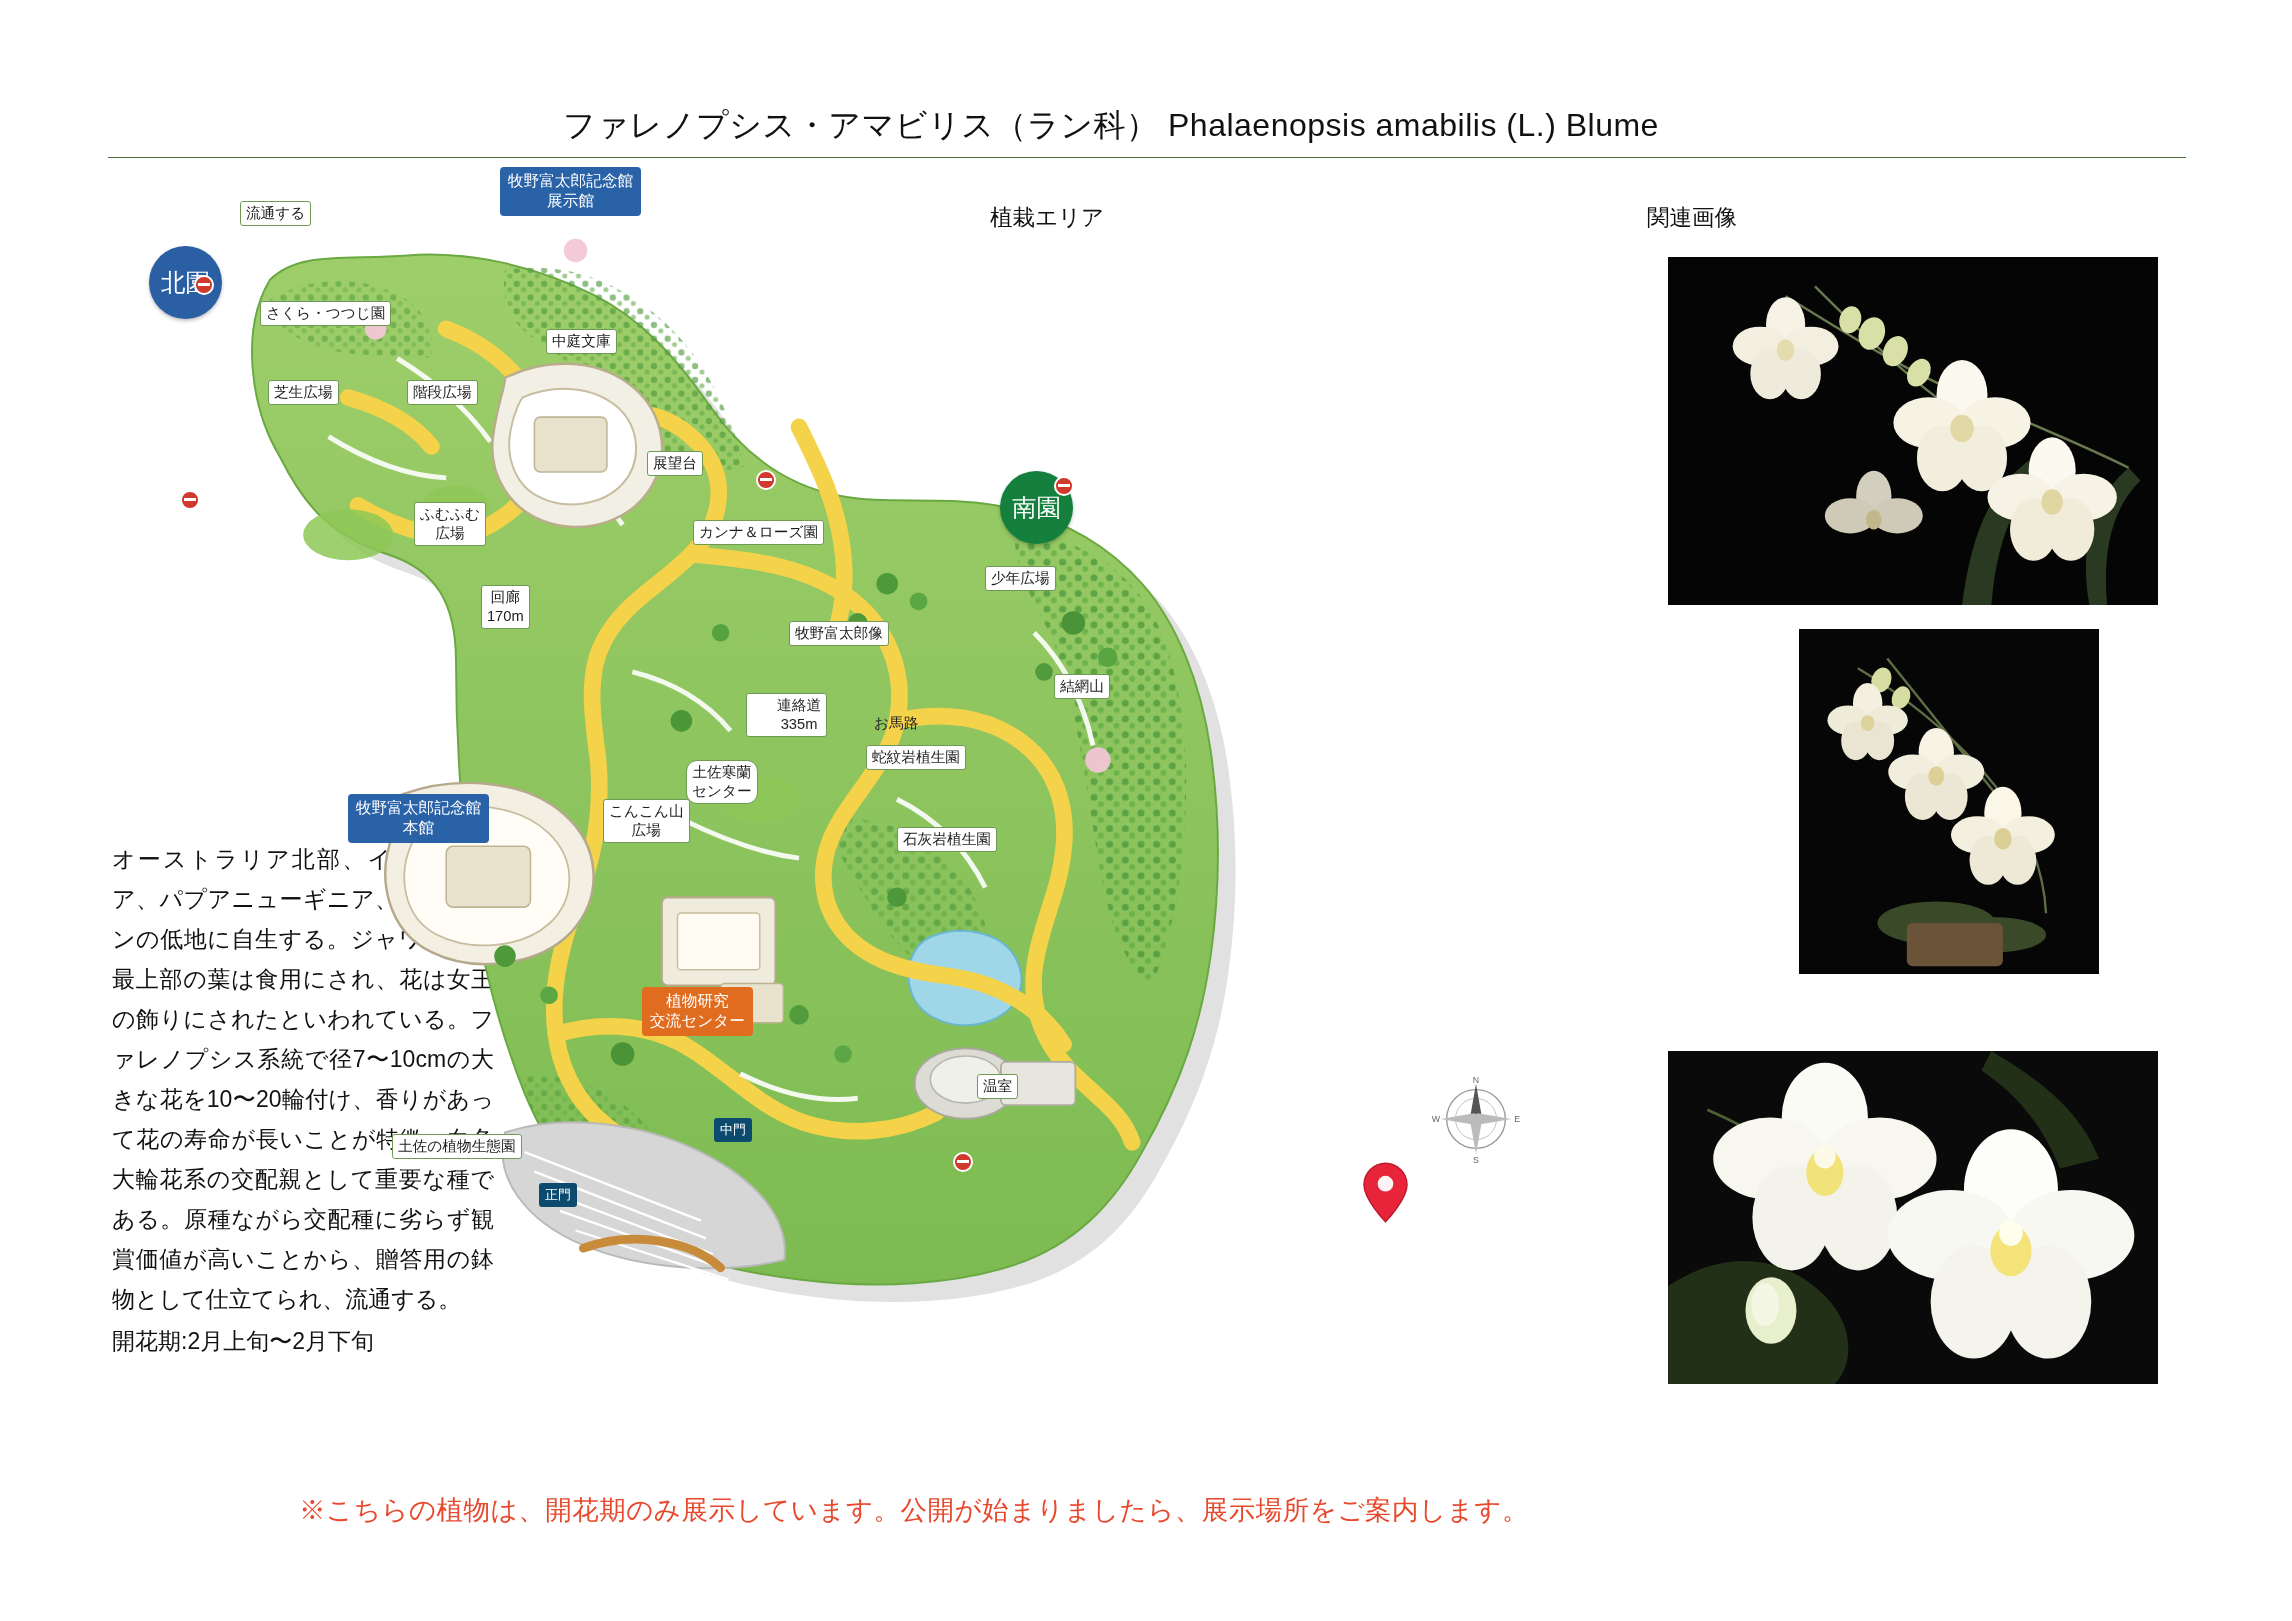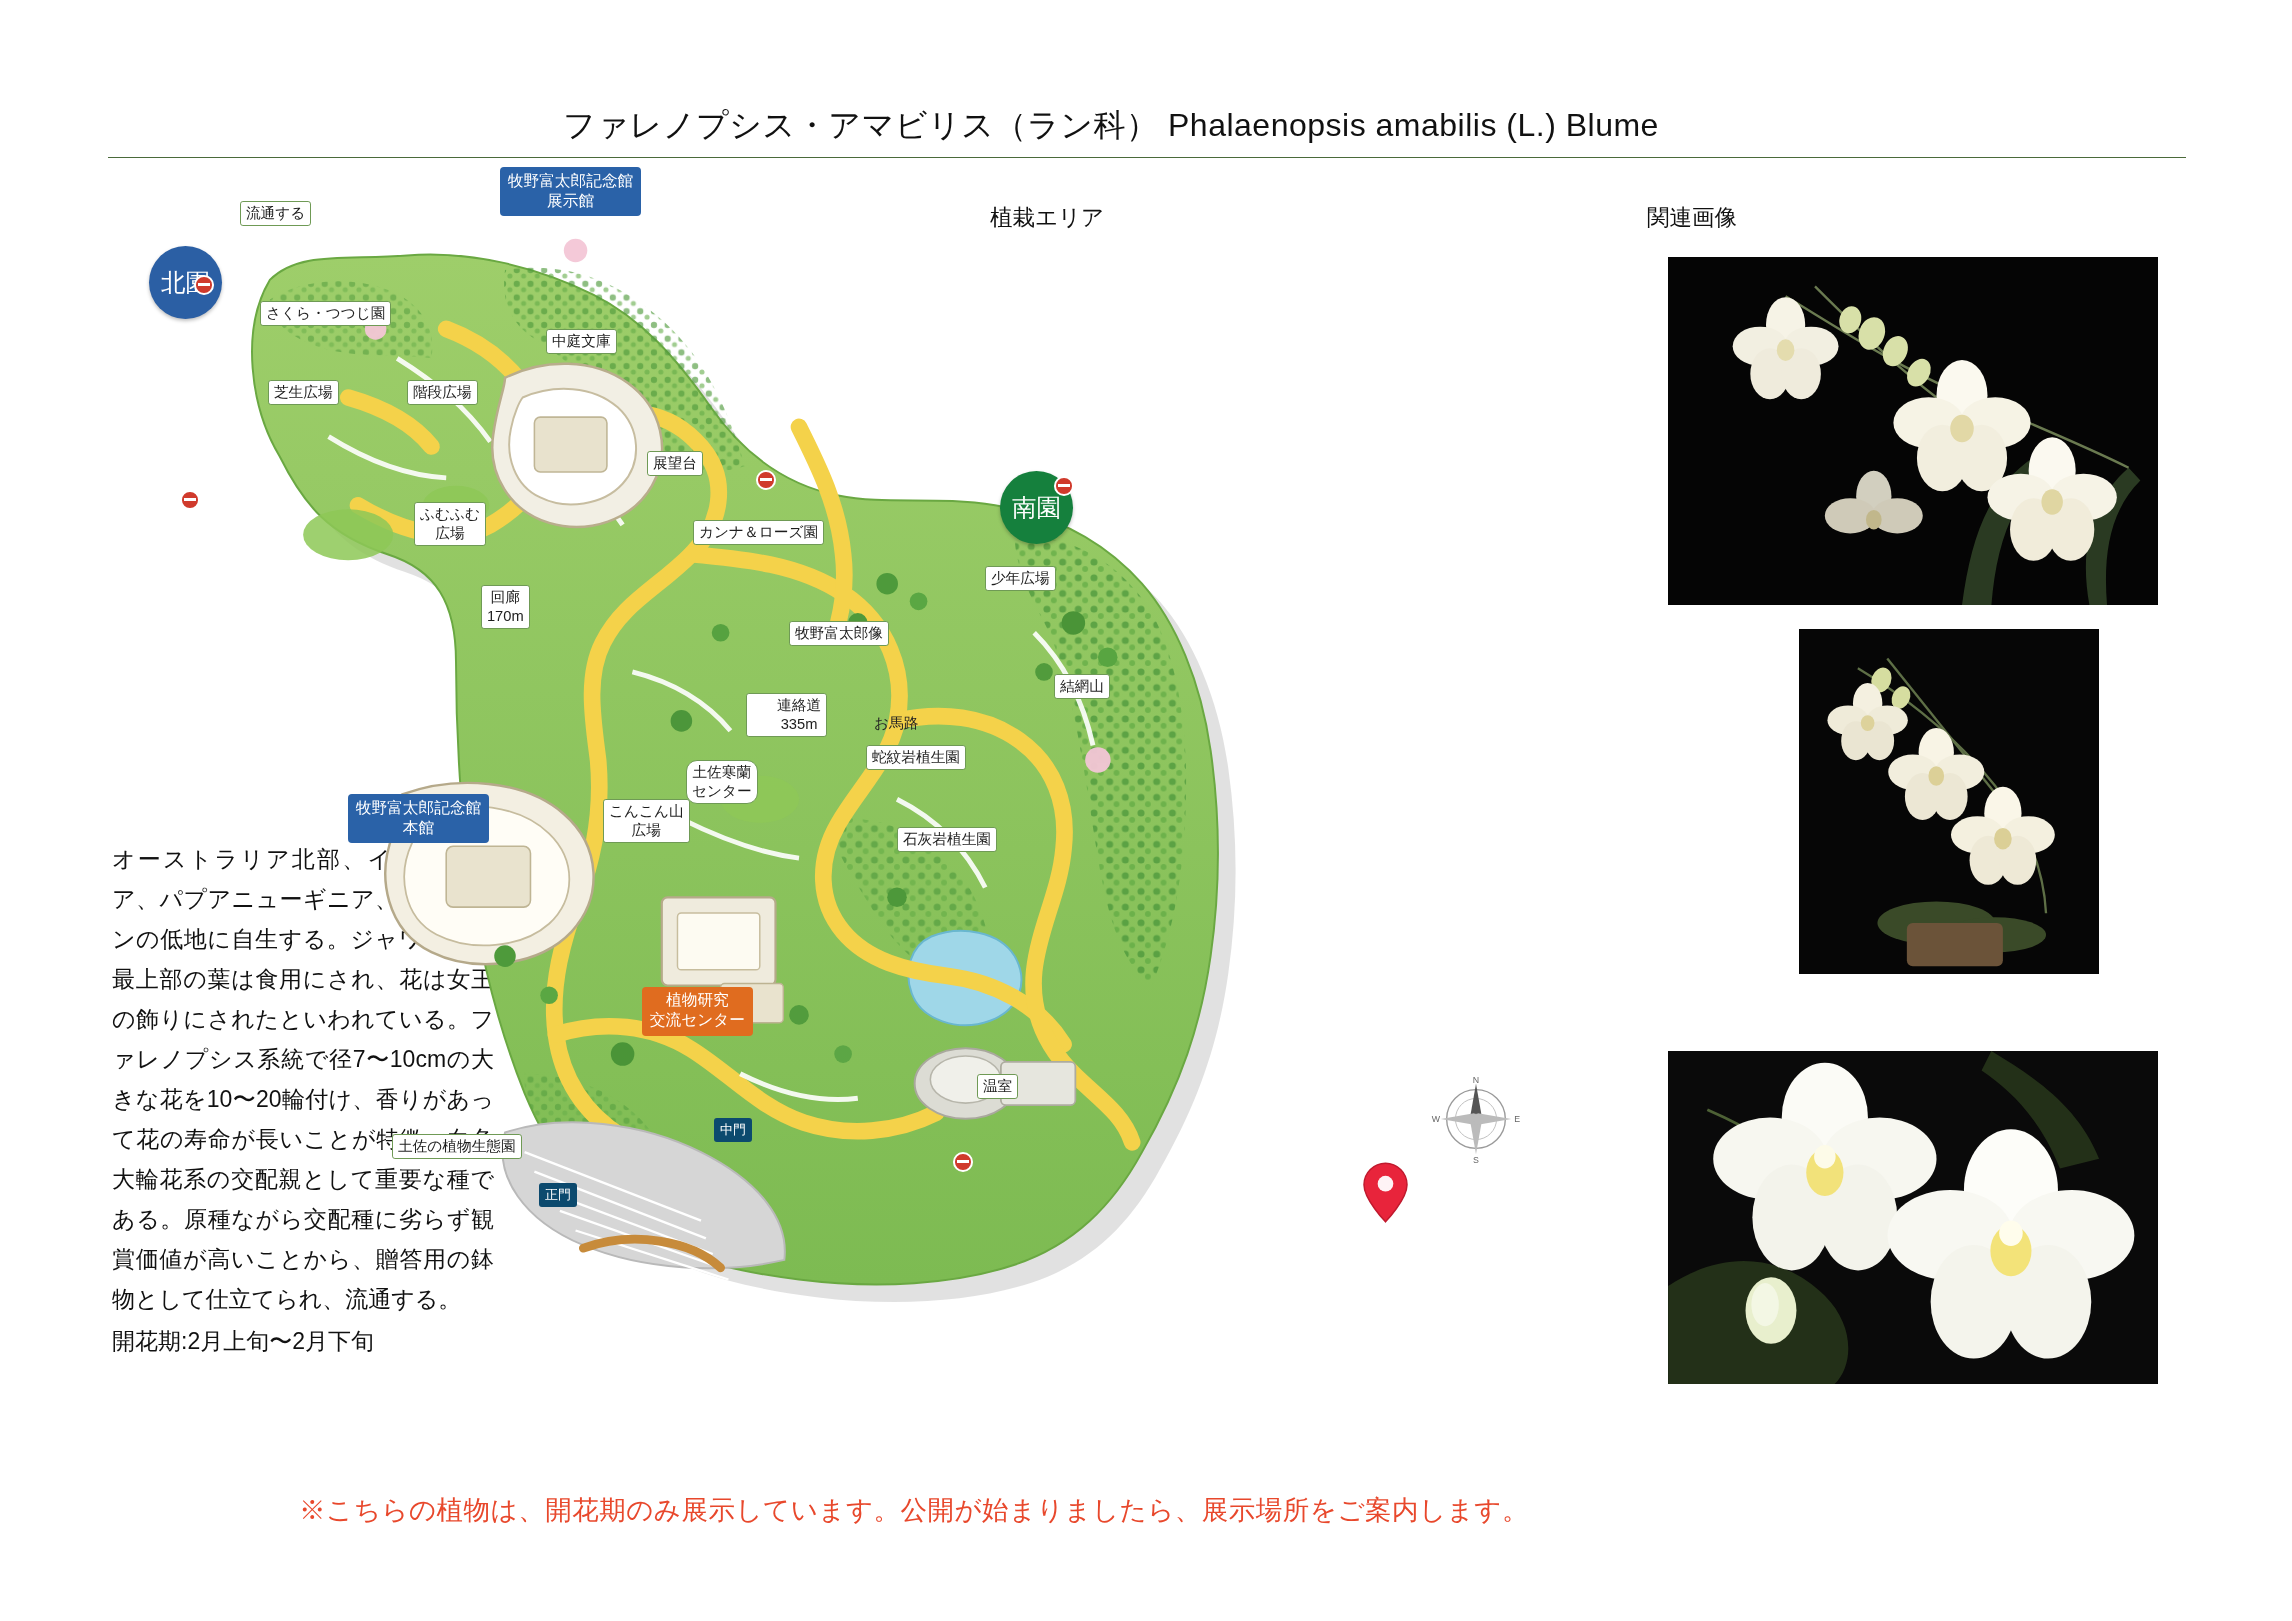--- a/index.html
+++ b/index.html
@@ -135,21 +135,20 @@
   .morange {
     position: absolute;
     font-size: 15.7px;
     color: #ffffff;
     background: #e06c1f;
     border-radius: 3.9px;
     padding: 3.9px 7.8px;
     white-space: nowrap;
     text-align: center;
     line-height: 1.3;
-    font-family: Liberation Mono, monospace;
   }
   
   .mgate {
     position: absolute;
     font-size: 13px;
     color: #ffffff;
     background: #0c4a6e;
     border-radius: 2.9px;
     padding: 2.9px 5.9px;
     white-space: nowrap;

